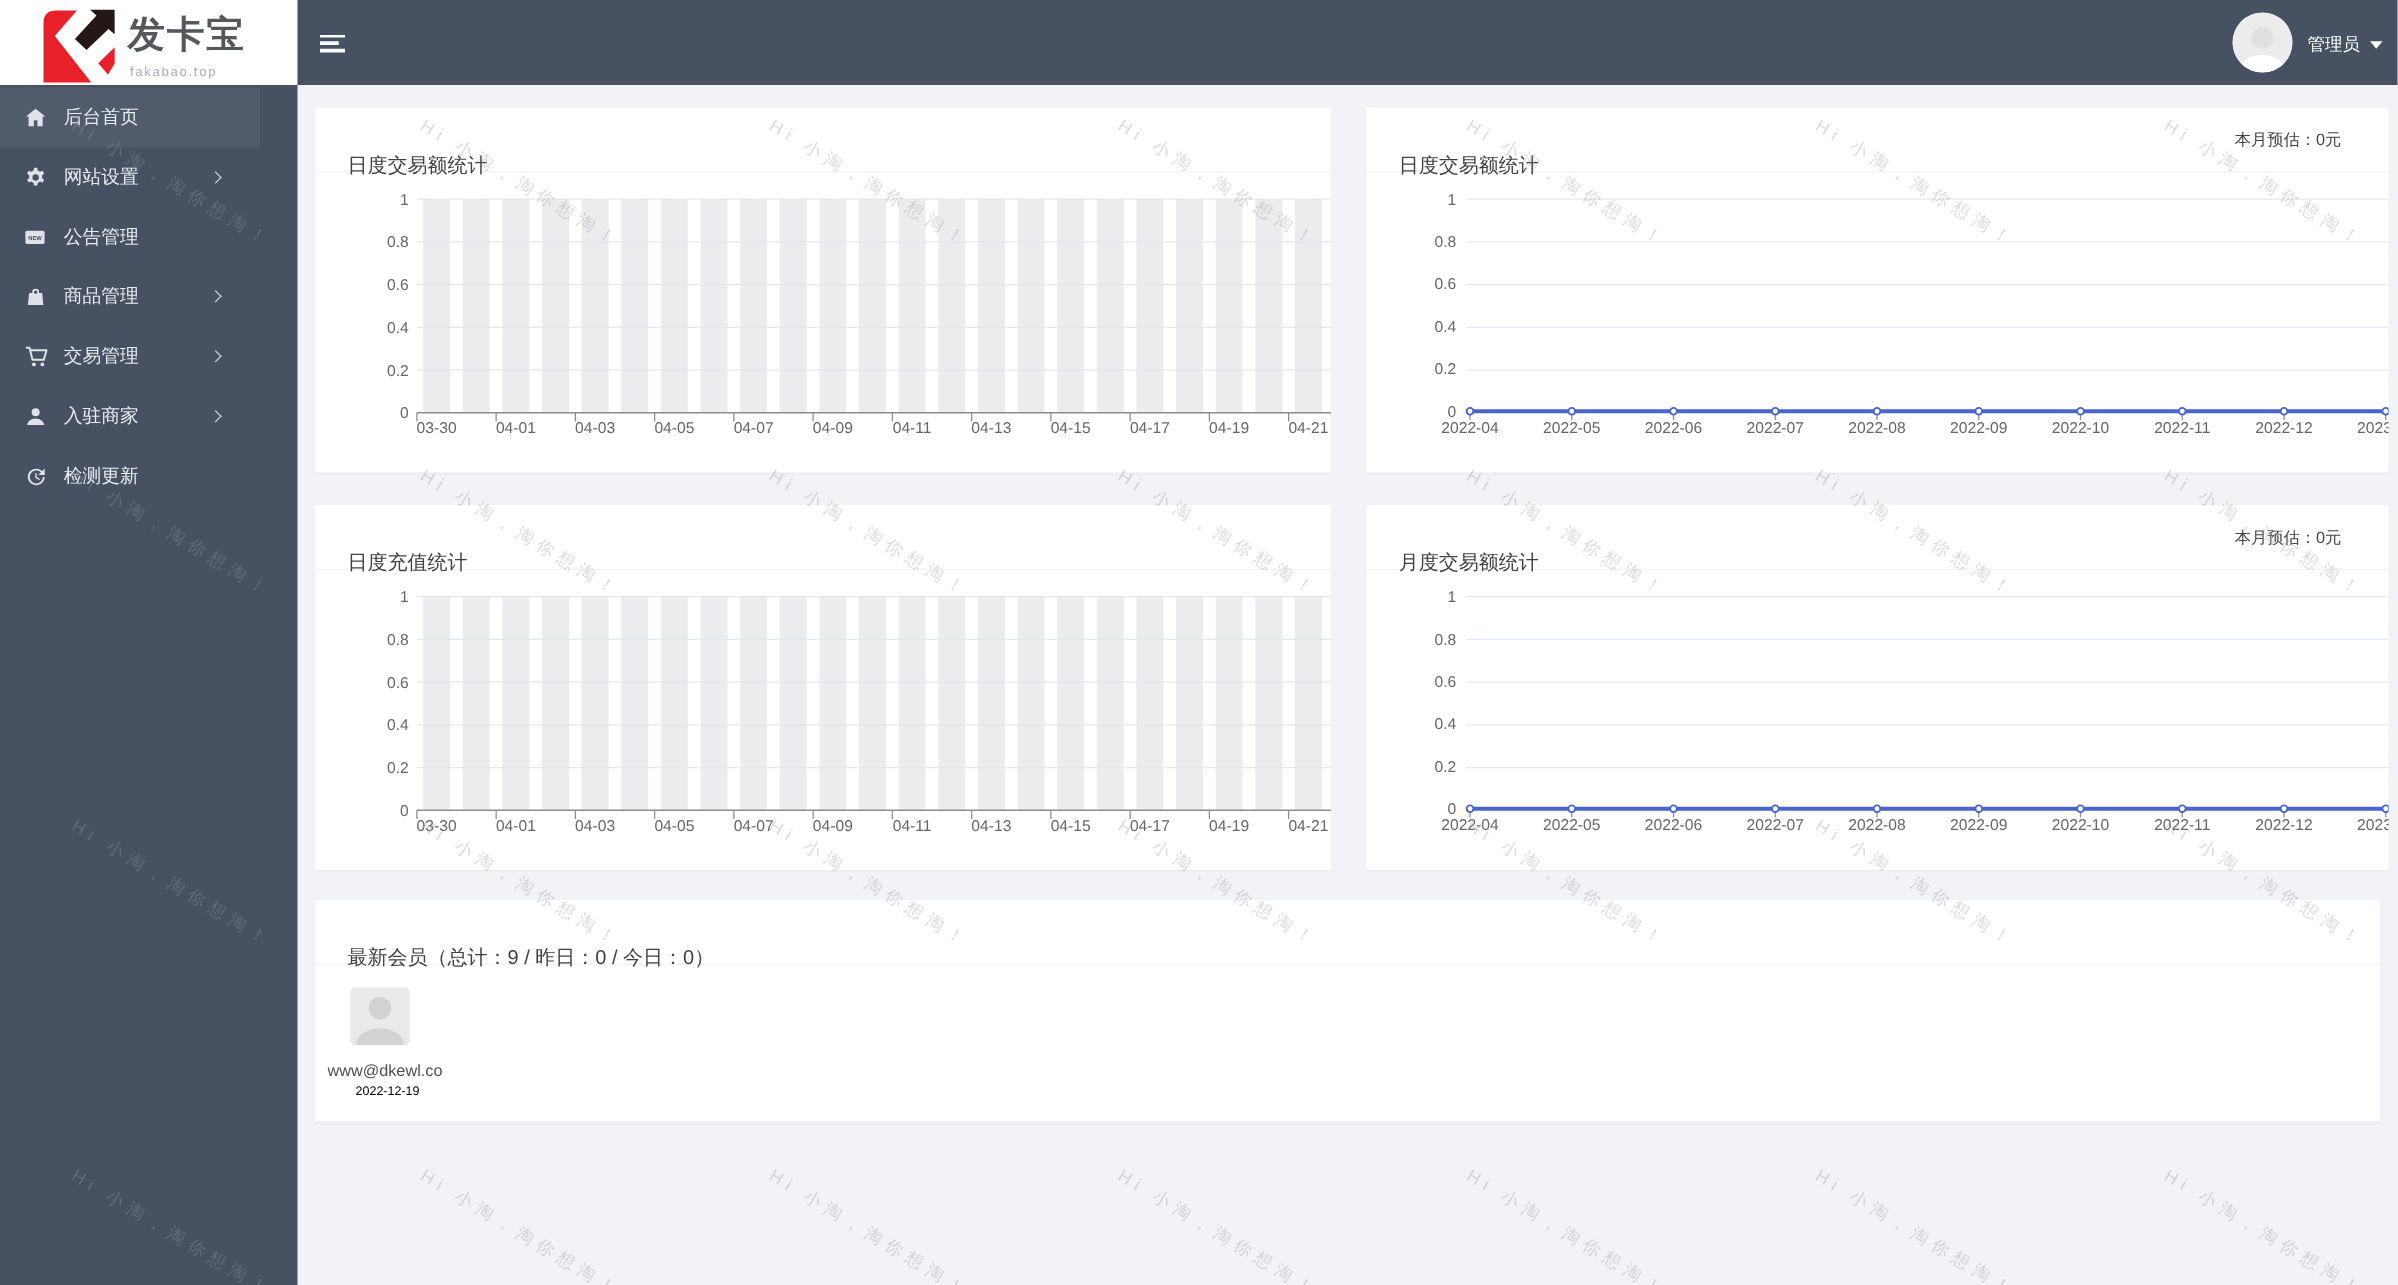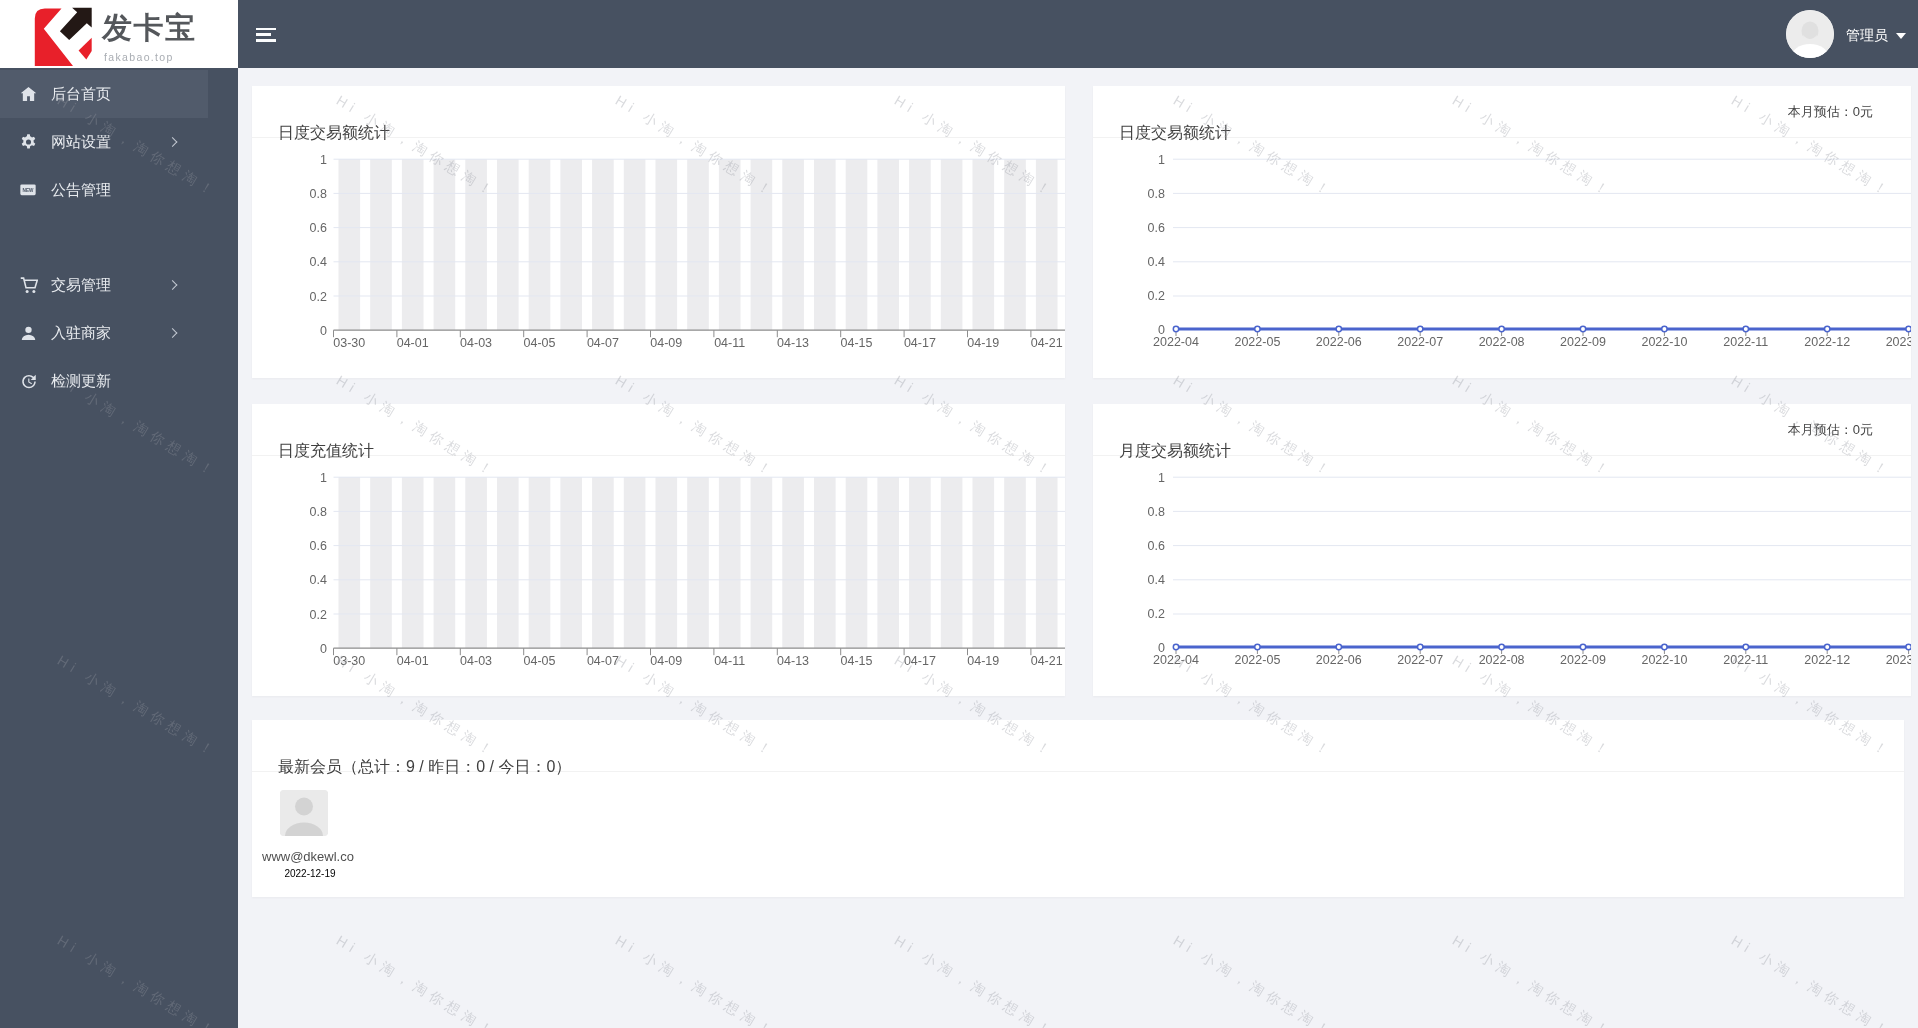--- a/index.html
+++ b/index.html
@@ -76,20 +76,28 @@
       <span class="txt">网站设置</span>
       <span class="arr"></span>
     </div>
 <div class="menu-item" style="top:165.7px;">
       <span class="ico"><svg viewBox="0 0 24 24" width="16" height="16">
           <rect x="0.5" y="4.5" width="23" height="16" rx="2" fill="#dfe3e9"></rect>
           <text x="12" y="15.3" font-size="7" text-anchor="middle" fill="#475161" font-weight="bold" font-family="Liberation Sans,sans-serif">NEW</text>
         </svg></span>
       <span class="txt">公告管理</span>
     </div>
+<div class="menu-item" style="top:213.4px;">
+      <span class="ico"><svg viewBox="0 0 24 24" width="17" height="17">
+          <path fill="#dfe3e9" d="M4.6 8.2h14.8l1.3 13.8h-17.4L4.6 8.2z"></path>
+          <circle cx="12" cy="7.4" r="2.9" fill="#475161" stroke="#dfe3e9" stroke-width="2"></circle>
+        </svg></span>
+      <span class="txt">商品管理</span>
+      <span class="arr"></span>
+    </div>
 <div class="menu-item" style="top:261.2px;">
       <span class="ico"><svg viewBox="0 0 24 24" width="18" height="18">
           <path fill="none" stroke="#dfe3e9" stroke-width="2.1" d="M1 2.2h3.8L8 15h12l3-10H6.2"></path>
           <circle cx="9.5" cy="20" r="2" fill="#dfe3e9"></circle>
           <circle cx="18.5" cy="20" r="2" fill="#dfe3e9"></circle>
         </svg></span>
       <span class="txt">交易管理</span>
       <span class="arr"></span>
     </div>
 <div class="menu-item" style="top:308.9px;">

